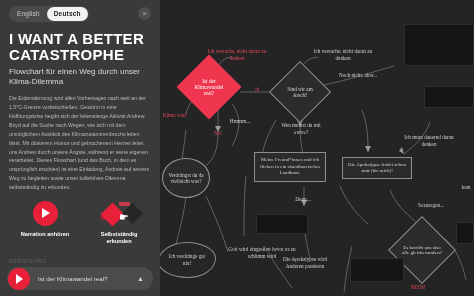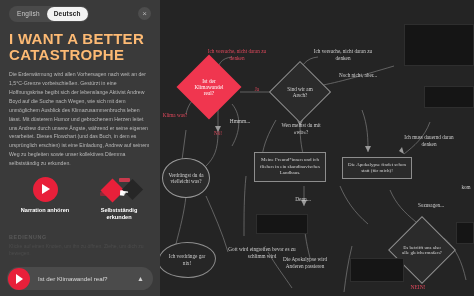--- a/index.html
+++ b/index.html
@@ -54,21 +54,21 @@
     background: #4d4d4d; color: #b4b4b4;
     font-size: 8px; line-height: 13px; text-align: center;
     cursor: pointer;
   }
 
   h1#title {
     margin-top: 9px;
     font-size: 15px; line-height: 1.08;
     font-weight: bold;
     letter-spacing: .3px;
-    color: #fdba74;
+    color: #ffffff;
   }
   #subtitle {
     margin-top: 4px;
     font-size: 8px; line-height: 1.25;
     color: #d8d8d8;
   }
   #body-copy {
     margin-top: 7px;
     font-size: 5.2px; line-height: 1.72;
     color: #b9b9b9;
@@ -317,20 +317,21 @@
 
     <div class="lang-wrap">
       <div class="lang-toggle">
         <span class="lang-btn">English</span>
         <span class="lang-btn active">Deutsch</span>
       </div>
       <div class="close-btn">×</div>
     </div>
 
     <h1 id="title">I WANT A BETTER CATASTROPHE</h1>
+    <div id="subtitle">Flowchart für einen Weg durch unser Klima-Dilemma</div>
     <p id="body-copy">Die Erderwärmung wird allen Vorhersagen nach weit an der 1,5°C-Grenze vorbeischießen. Gestürzt in eine Hoffnungskrise begibt sich der lebenslange Aktivist Andrew Boyd auf die Suche nach Wegen, wie sich mit dem unmöglichem Ausblick des Klimazusammenbruchs leben lässt. Mit düsterem Humor und gebrochenem Herzen leitet uns Andrew durch unsere Ängste, während er seine eigenen verarbeitet. Dieses Flowchart (und das Buch, in dem es ursprünglich erschien) ist eine Einladung, Andrew auf seinem Weg zu begleiten sowie unser kollektives Dilemma selbstständig zu erkunden.</p>
 
     <div id="actions">
       <div class="action">
         <div class="play-circle"></div>
         <div class="action-label">Narration anhören</div>
       </div>
       <div class="action">
         <div class="explore-art">
           <div class="bar b1"></div>

